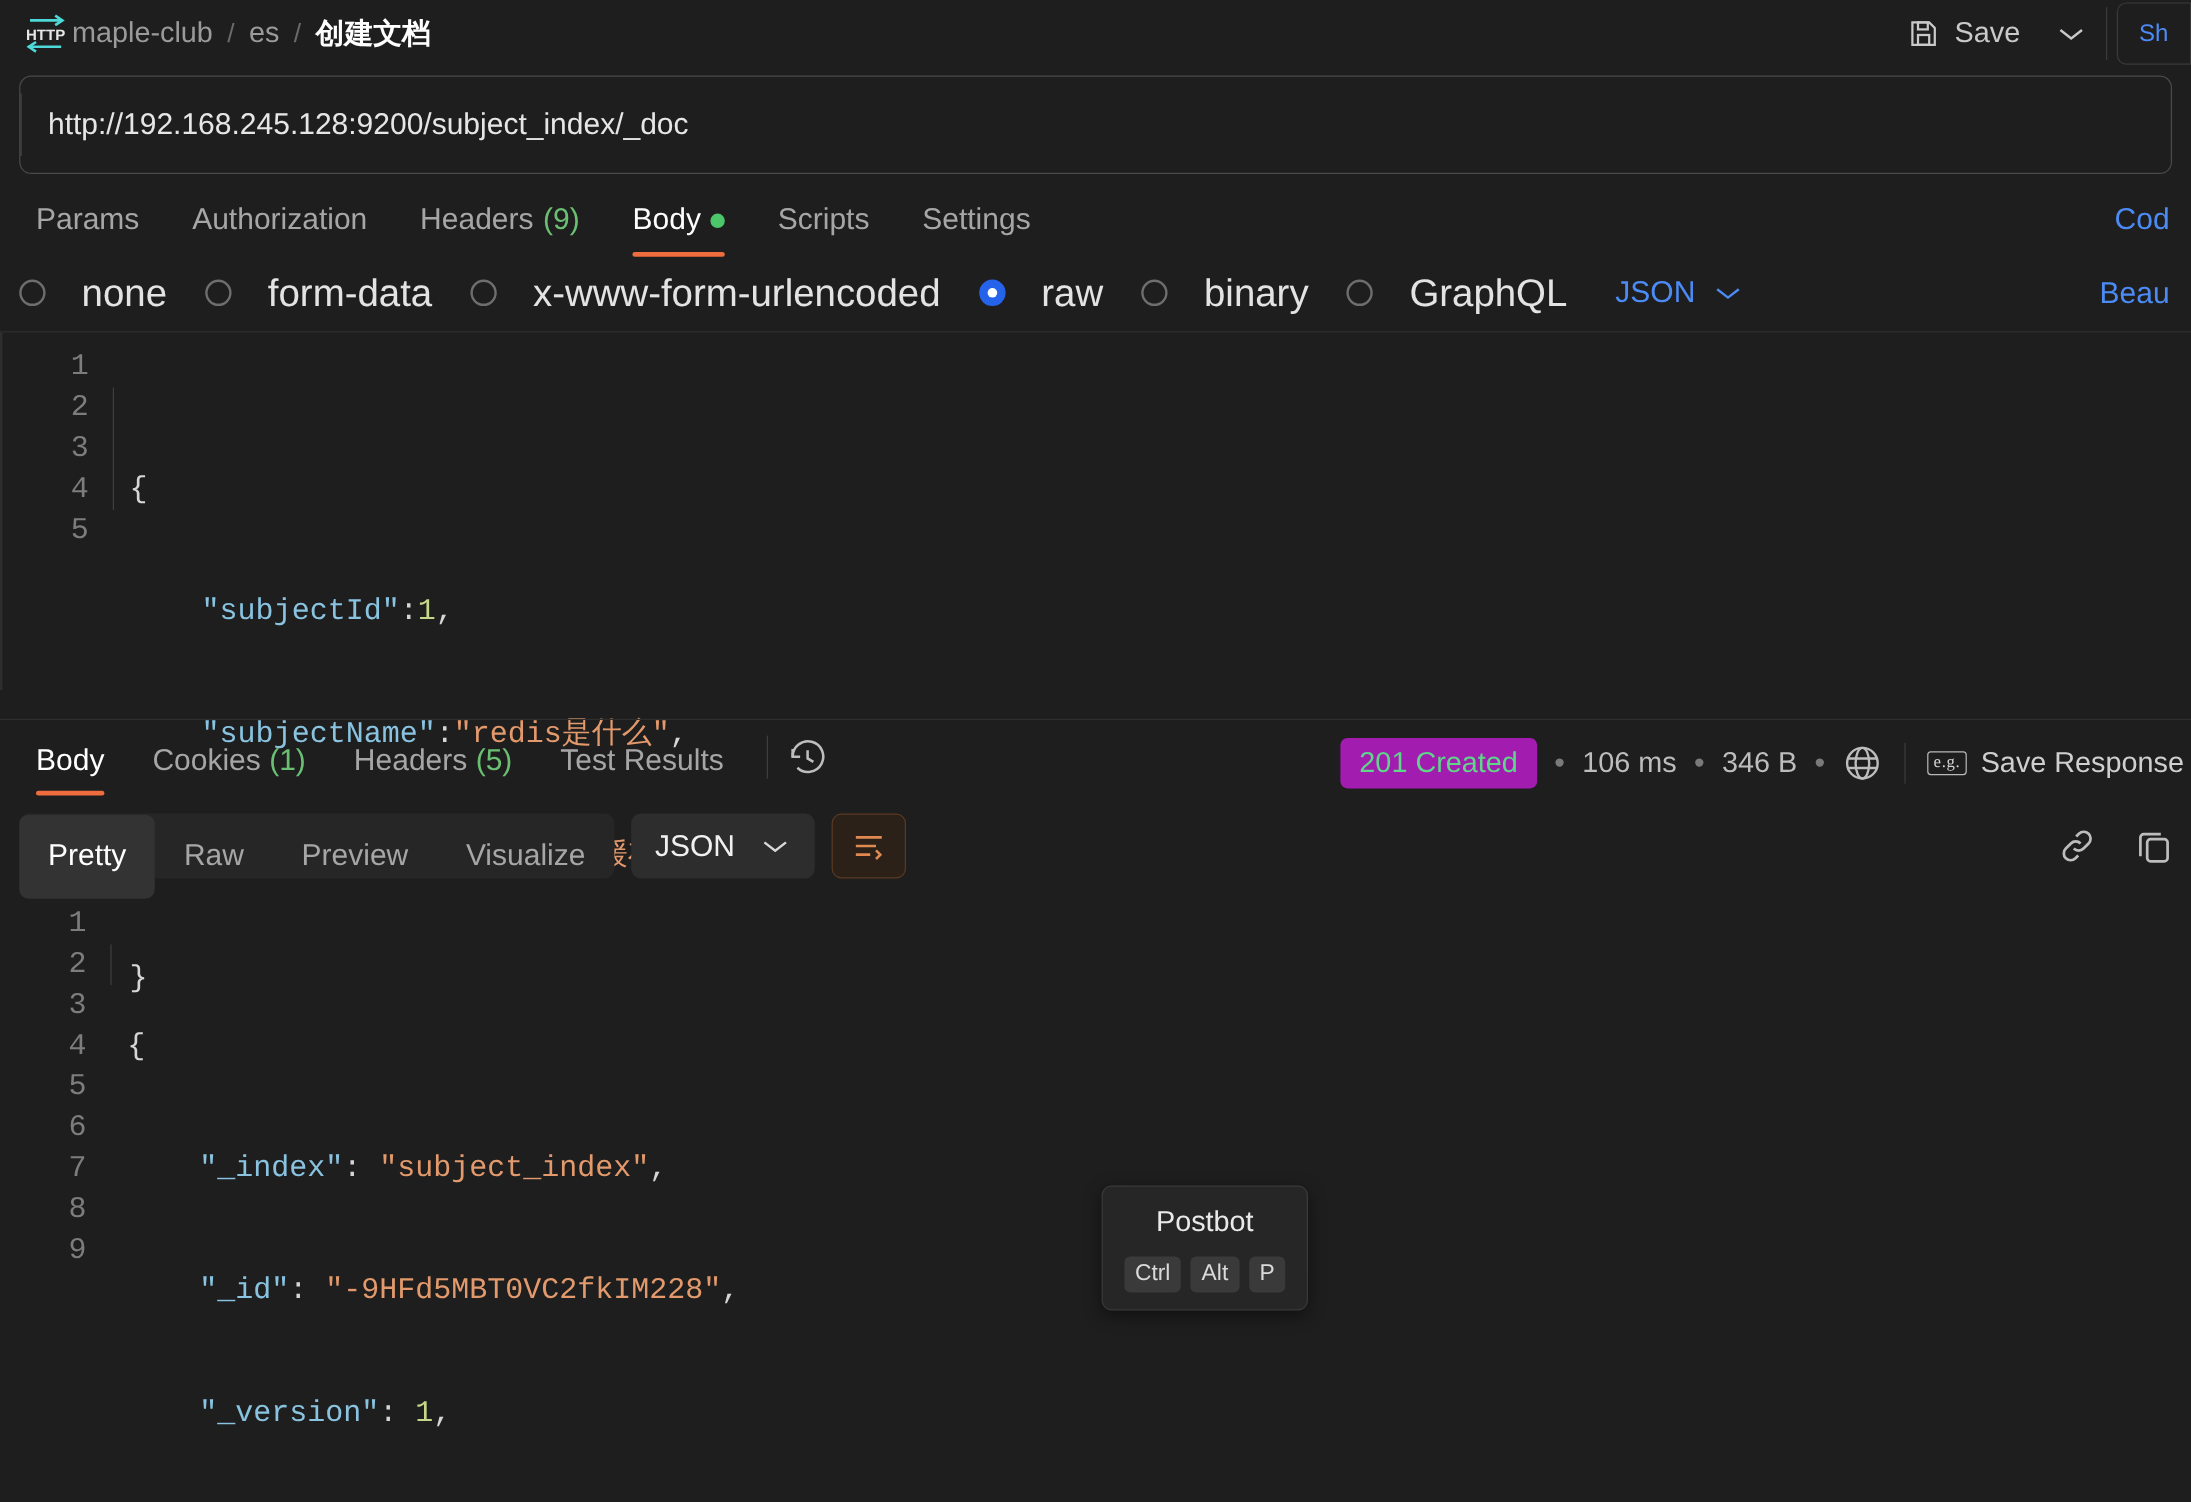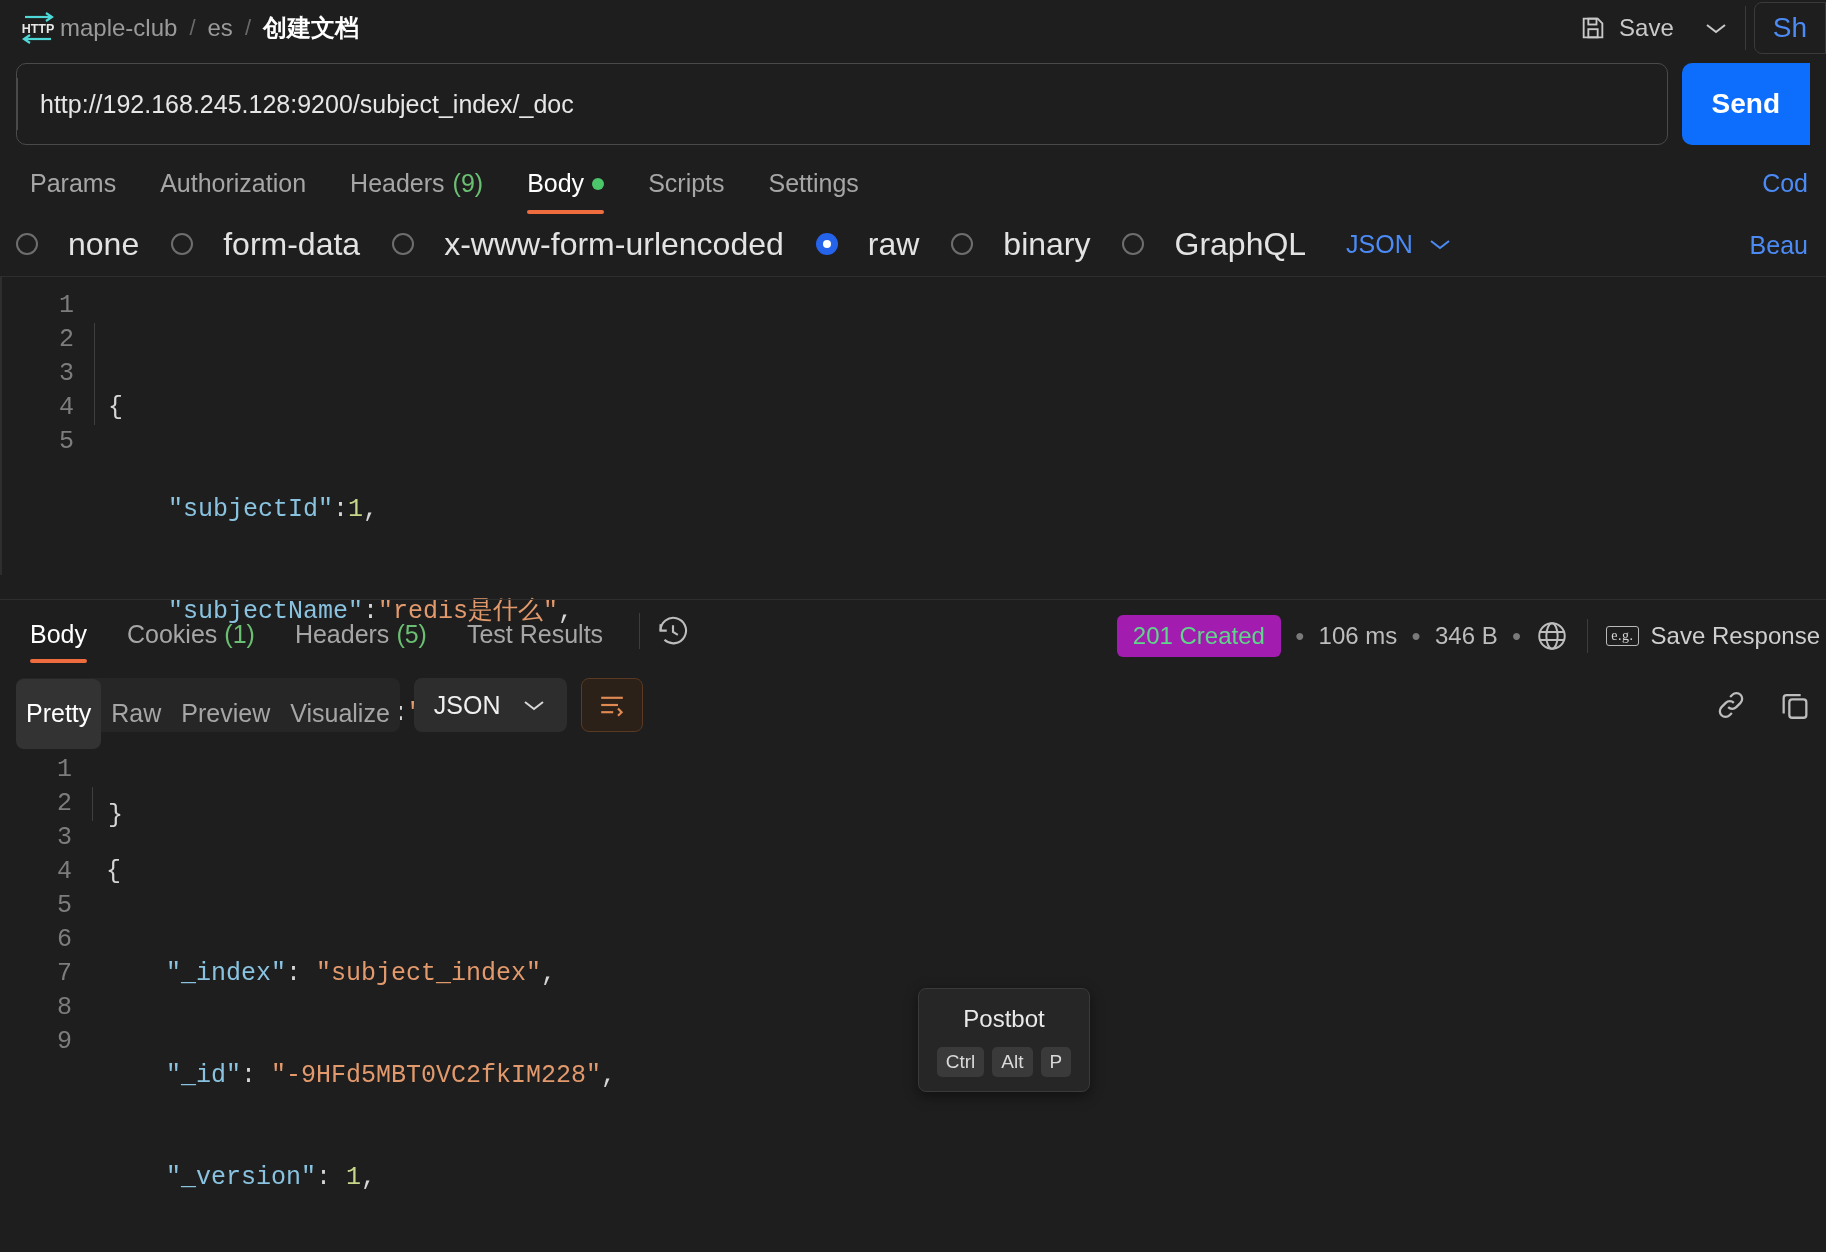--- a/index.html
+++ b/index.html
@@ -18,21 +18,21 @@
     padding:0 0 0 18px; position:relative;
   }
   .http-icon { width:42px; height:40px; flex:0 0 auto; display:flex; align-items:center; justify-content:center; }
   .crumbs { display:flex; align-items:center; gap:12px; font-size:24px;justify-content:flex-end; }
   .crumb-link { color:#9a9a9a; }
   .crumb-sep { color:#6a6a6a; font-size:22px; }
   .crumb-current { color:#ffffff; font-weight:bold; }
   .top-right { position:absolute; right:0; top:0; height:56px; display:flex; align-items:center; }
   .save-btn { display:flex; align-items:center; gap:12px; padding:0 14px; height:44px; color:#c9c9c9; font-size:24px; }
   .save-caret { width:58px; height:44px; display:flex; align-items:center; justify-content:center; border-right:1px solid #3a3a3a; }
-  .share-btn { height:52px; display:flex; align-items:center; padding:0 18px; font-size:28px; color:#4c8bf5;
+  .share-btn { height:52px; display:flex; align-items:center; padding:0 18px; font-size:20px; color:#4c8bf5;
     border:1px solid #3a3a3a; border-radius:8px 0 0 8px; margin-left:8px; }
 
   
   .urlrow { display:flex; align-items:center; padding:0 16px; gap:0; height:96px; }
   .url-wrap { flex:1; display:flex; align-items:center; height:82px; border:1px solid #4a4a4a; border-radius:10px; background:#1e1e1e; }
   .method { display:flex; align-items:center; gap:44px; padding:0 22px 0 26px; height:100%; }
   .method-label { color:#f5c26b; font-weight:bold; font-size:26px; letter-spacing:.5px; }
   .divider-v { width:1px; height:52px; background:#4a4a4a; }
   .url-input { flex:1; padding:0 22px; font-size:25px; color:#e6e6e6; white-space:nowrap; overflow:hidden; }
   .send-btn { margin-left:14px; height:82px; background:#0d6efd; color:#fff; font-size:28px; font-weight:bold;
@@ -83,21 +83,21 @@
   .resp-meta { position:absolute; right:0; bottom:12px; display:flex; align-items:center; gap:0; font-size:24px; }
   .status-pill { background:#a21caf; color:#5fd68a; padding:7px 16px; border-radius:6px; font-size:24px; }
   .meta-sep { color:#7a7a7a; margin:0 14px; font-size:16px; }
   .meta-txt { color:#bdbdbd; }
   .meta-div { width:1px; height:34px; background:#3d3d3d; margin:0 18px; }
   .save-resp { display:flex; align-items:center; gap:12px; color:#cfcfcf; font-size:24px; padding-right:6px; }
   .eg-icon { border:1.6px solid #b9b9b9; border-radius:3px; padding:1px 4px; font-size:14px; font-family:"Liberation Serif", serif; color:#d5d5d5; letter-spacing:.5px; }
 
   .viewbar { display:flex; align-items:center; padding:10px 16px 12px 16px; gap:14px; position:relative; height:74px; }
   .pill-group { display:flex; align-items:center; background:#262626; border-radius:8px; height:54px; }
-  .pill { font-size:25px; color:#a6a6a6; padding:0 10px; height:70px; display:flex; align-items:center; border-radius:8px;margin-top:17px; }
+  .pill { font-size:25px; color:#a6a6a6; padding:0 24px; height:70px; display:flex; align-items:center; border-radius:8px;margin-top:17px; }
   .pill.active { color:#fff; background:#333333; }
   .pill-single { display:flex; align-items:center; gap:20px; background:#2d2d2d; border-radius:8px; height:54px; padding:0 20px; font-size:25px; color:#f0f0f0; }
   .wrap-btn { background:#2b2118; border:1px solid #5a3a22; border-radius:8px; height:54px; width:62px; display:flex; align-items:center; justify-content:center; }
   .view-right { position:absolute; right:14px; display:flex; align-items:center; gap:30px; }
 
   .res-editor { height:330px; padding-top:10px; }
   .res-editor .codecol { padding-left:14px; }
   .fold-line2 { position:absolute; left:0; top:34px; bottom:0; width:1px; background:#3f3f3f; }
 
   
@@ -152,23 +152,20 @@
       <div class="share-btn">
         <span>Sh</span>
       </div>
     </div>
   </div>
 
   <div class="urlrow">
     <div class="url-wrap">
       <div class="divider-v"></div>
       <div class="url-input">http://192.168.245.128:9200/subject_index/_doc</div>
-    </div>
-    <div class="send-btn">
-      <span>Send</span>
     </div>
   </div>
 
   <div class="reqtabs">
     <div class="rtab">
       <span>Params</span>
     </div>
     <div class="rtab">
       <span>Authorization</span>
     </div>

